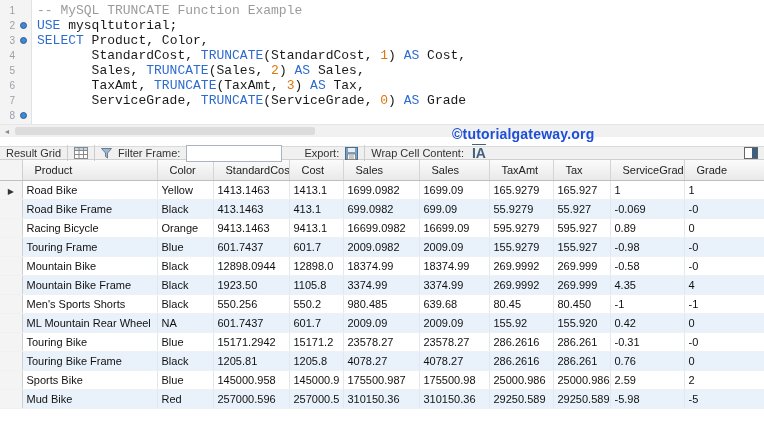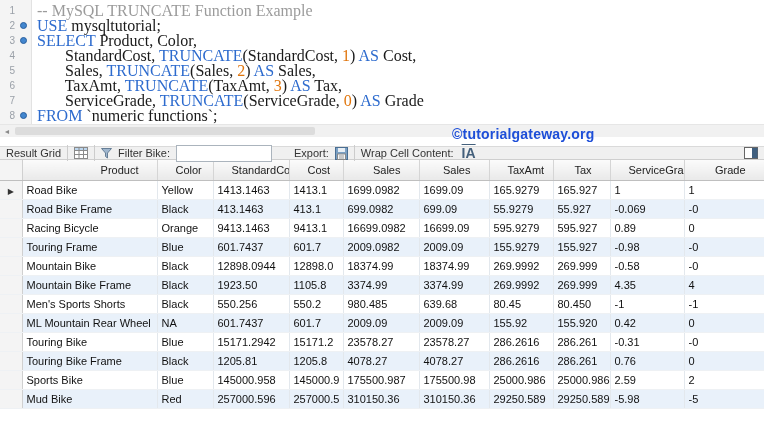--- a/index.html
+++ b/index.html
@@ -23,21 +23,21 @@
     width: 15px; flex: none; text-align: right; color: #9aa0a8;
     font-size: 10px; font-family: "Liberation Sans", sans-serif;
   }
   .ldot { width: 17px; flex: none; display: flex; align-items: center; justify-content: center; }
   .ldot .dot {
     width: 7px; height: 7px; border-radius: 50%;
     background: #4286cf; border: 1px solid #2a5f9e;
   }
   .lcode {
     white-space: pre; padding-left: 5px;
-    font-family: Liberation Serif, serif; font-size: 16px;
+    font-family: Liberation Mono, monospace; font-size: 13px;
   }
   .tok-comment { color: #9b9b9b; }
   .tok-kw { color: #2d6bce; }
   .tok-num { color: #e0750c; }
   .tok-plain { color: #1a1a1a; }
 
   
   .hscroll {
     height: 13px; background: #f1f1f1; border-top: 1px solid #e6e6e6;
     position: relative; display: flex; align-items: center;
@@ -78,21 +78,21 @@
   .tb-right { margin-left: auto; display: flex; align-items: center; gap: 4px; }
 
   
   table.grid {
     width: 764px; border-collapse: collapse; table-layout: fixed;
     font-size: 11px;
   }
   table.grid th {
     height: 20px; background: linear-gradient(#fbfbfb, #e9e9e9);
     border-right: 1px solid #d5d5d5; border-bottom: 1px solid #bfbfbf;
-    font-weight: normal; text-align: right; padding: 0 18px; color: #222;
+    font-weight: normal; text-align: left; padding: 0 12px; color: #222;
     white-space: nowrap; overflow: hidden;
   }
   table.grid td {
     height: 19px; border-right: 1px solid #e3e8ed; border-bottom: 1px solid #eef1f4;
     padding: 0 4px; white-space: nowrap; overflow: hidden; color: #111;
     background: #ffffff;
   }
   table.grid tbody tr:nth-child(even) td { background: #e9f1fa; }
   table.grid .gutter-col {
     background: #f4f4f4 !important; border-right: 1px solid #d0d0d0;
@@ -143,21 +143,20 @@
       <div class="line">
         <span class="lnum">7</span>
         <span class="ldot"></span>
         <span class="lcode"><span class="tok-plain">       ServiceGrade, </span><span class="tok-kw">TRUNCATE</span><span class="tok-plain">(ServiceGrade, </span><span class="tok-num">0</span><span class="tok-plain">) </span><span class="tok-kw">AS</span><span class="tok-plain"> Grade</span></span>
       </div>
       <div class="line">
         <span class="lnum">8</span>
         <span class="ldot">
           <span class="dot"></span>
         </span>
-        <span class="lcode"><span class="tok-kw">FROM</span><span class="tok-plain"> `numeric functions`;</span></span>
       </div>
     </div>
 </div>
 
 <div class="hscroll">
   <span class="arrow-left">◄</span>
   <span class="hthumb"></span>
 </div>
 <div class="gapstrip"></div>
 
@@ -174,21 +173,21 @@
       <line x1="9.5" y1="0.5" x2="9.5" y2="11.5" stroke="#8a8a8a"></line>
       <line x1="0.5" y1="7.5" x2="13.5" y2="7.5" stroke="#8a8a8a"></line>
     </svg>
   </span>
   <span class="tsep"></span>
   <span class="tb-icon">
     <svg width="11" height="11" viewBox="0 0 11 11">
       <path d="M0.5 0.5 H10.5 L6.5 5 V10 L4.5 8.5 V5 Z" fill="#9fb6ce" stroke="#667e96"></path>
     </svg>
   </span>
-  <span class="tb-label">Filter Bike:</span>
+  <span class="tb-label">Filter Frame:</span>
   <input class="filter-input" type="text" value="" style="">
   <span style="width:10px"></span>
   <span class="tb-label">Export:</span>
   <span class="tb-icon">
     <svg width="13" height="13" viewBox="0 0 13 13">
       <rect x="0.5" y="0.5" width="12" height="12" fill="#7aa0c4" stroke="#4a6e92"></rect>
       <rect x="3" y="1" width="7" height="4" fill="#e8eef4"></rect>
       <rect x="2.5" y="7" width="8" height="5.5" fill="#f4f6f8" stroke="#888888"></rect>
       <line x1="4" y1="9" x2="9" y2="9" stroke="#999999"></line>
       <line x1="4" y1="11" x2="9" y2="11" stroke="#999999"></line>

